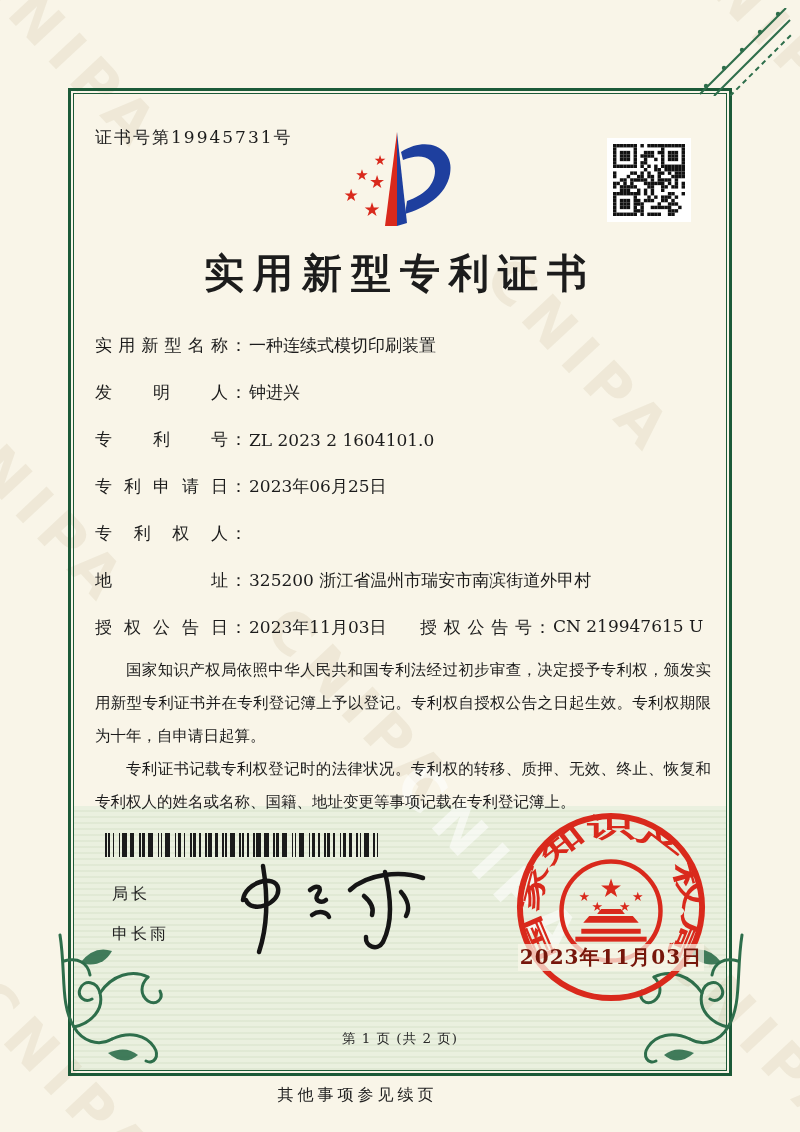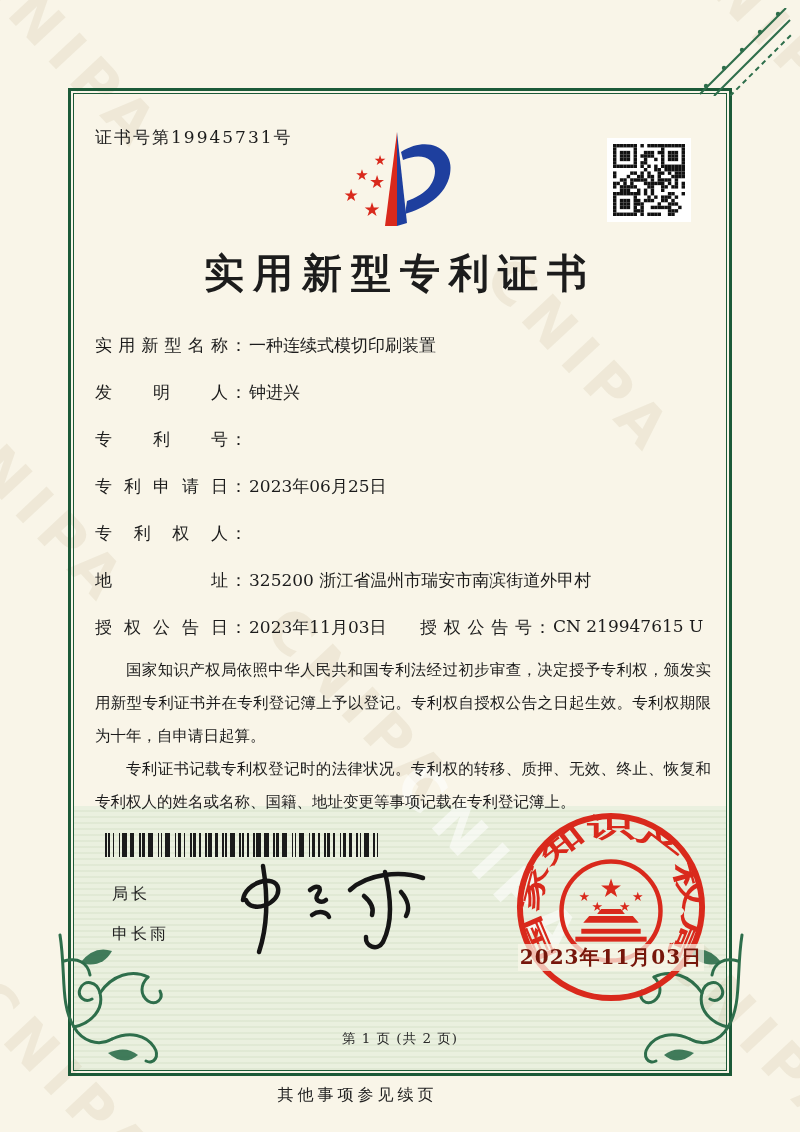--- a/index.html
+++ b/index.html
@@ -389,20 +389,21 @@
       <span class="fvalue">一种连续式模切印刷装置</span>
   </div>
   <div class="frow">
     <span class="flabel">发明人</span>
       <span class="colon">：</span>
       <span class="fvalue">钟进兴</span>
   </div>
   <div class="frow">
     <span class="flabel">专利号</span>
       <span class="colon">：</span>
+      <span class="fvalue">ZL 2023 2 1604101.0</span>
   </div>
   <div class="frow">
     <span class="flabel">专利申请日</span>
       <span class="colon">：</span>
       <span class="fvalue">2023年06月25日</span>
   </div>
   <div class="frow">
     <span class="flabel">专利权人</span>
       <span class="colon">：</span>
   </div>

